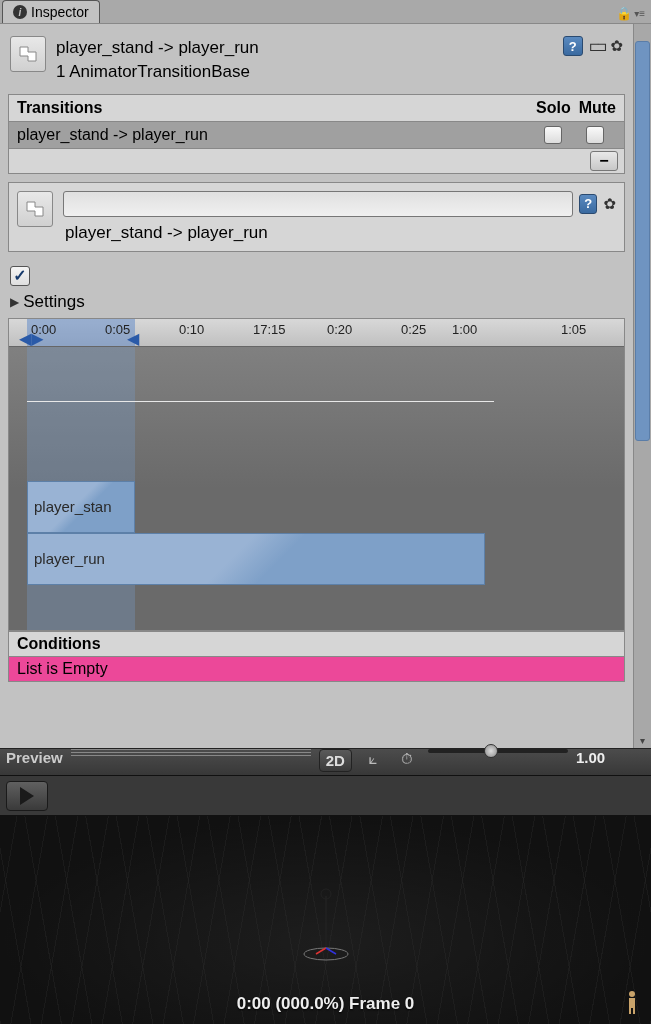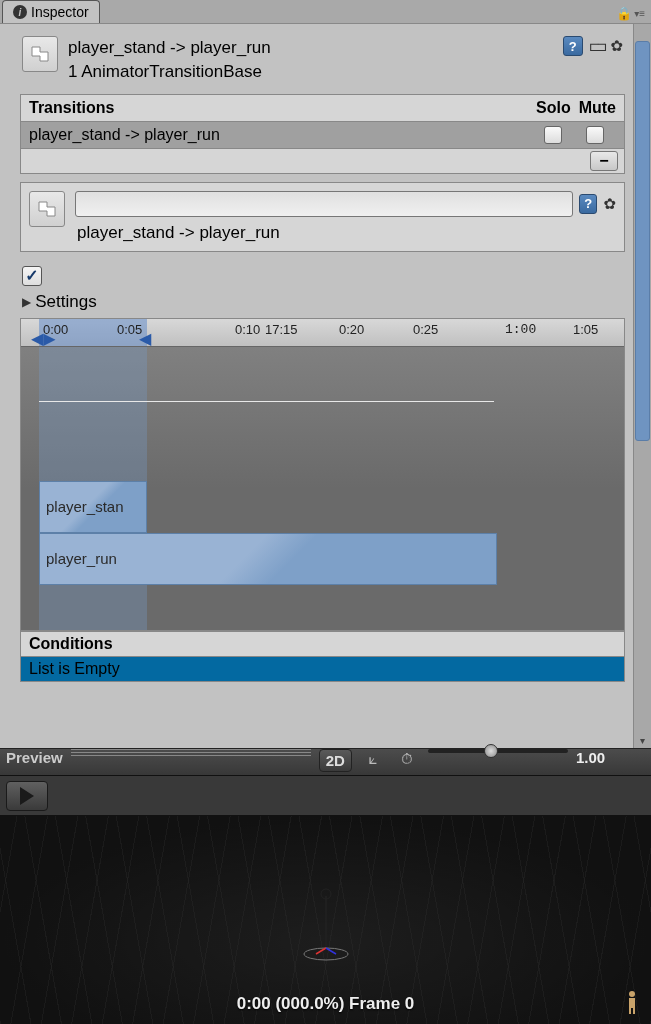--- a/index.html
+++ b/index.html
@@ -2,21 +2,21 @@
 <html><head>
 <meta charset="utf-8">
 <style>
 * { box-sizing: border-box; margin: 0; padding: 0; font-family: Arial, Helvetica, sans-serif; }
 body { width: 651px; height: 1024px; background: #c2c2c2; overflow: hidden; position: relative; }
 
 .tab-bar { height: 24px; background: #a9a9a9; display: flex; align-items: flex-end; border-bottom: 1px solid #888; }
 .tab { background: #c2c2c2; border: 1px solid #555; border-bottom: none; border-radius: 4px 4px 0 0; height: 23px; padding: 2px 10px; display: flex; align-items: center; gap: 4px; font-size: 14px; margin-left: 2px; }
 .tab-bar-right { margin-left: auto; display: flex; align-items: center; padding: 2px 6px; gap: 2px; }
 
-.main-area { display: flex; height: 724px; padding-left: 12px; }
+.main-area { display: flex; height: 724px; }
 .content { flex: 1; background: #c2c2c2; padding: 8px; overflow: hidden; }
 .v-scrollbar { width: 18px; background: #a8a8a8; display: flex; flex-direction: column; border-left: 1px solid #888; }
 .v-scrollbar .thumb { background: #6f94c1; border: 1px solid #5a7da8; margin: 1px; height: 400px; border-radius: 3px; }
 .v-scrollbar .arrow { height: 16px; display:flex; align-items:center; justify-content:center; font-size:10px; color:#444;}
 
 .header-row { display: flex; align-items: flex-start; gap: 10px; padding: 4px 2px 10px 2px; }
 .transition-icon { width: 36px; height: 36px; background: linear-gradient(#e8e8e8,#d0d0d0); border: 1px solid #888; border-radius: 3px; display:flex; align-items:center; justify-content:center; }
 .header-text { flex: 1; font-size: 17px; line-height: 1.4; }
 .header-icons { display: flex; gap: 6px; align-items: center; }
 
@@ -48,21 +48,21 @@
 
 .timeline-body { height: 283px; position:relative; background: linear-gradient(#808080, #6a6a6a 50%, #6a6a6a); }
 .white-line { position:absolute; top:54px; left:18px; right:130px; height:1px; background:#e8e8e8; }
 .clip-region { position:absolute; left:18px; height:52px; background: linear-gradient(135deg, #99b3d4 0%, #99b3d4 45%, #7ea0c8 55%, #7ea0c8 100%); border:1px solid #5d80a8; display:flex; align-items:center; padding-left:6px; font-size:15px; color:#2a2a2a; overflow:hidden;}
 .clip-a { top:134px; width:108px; }
 .clip-b { top:186px; width:458px; }
 .sel-overlay { position:absolute; top:0; bottom:0; left:18px; width:108px; background: rgba(120,160,210,0.3); }
 
 .conditions { border:1px solid #888; }
 .conditions-header { background:#d6d6d6; padding:3px 8px; font-size:16px; font-weight:bold; border-bottom:1px solid #888;}
-.conditions-body { background:#0369a1; padding:3px 8px; font-size:16px; }
+.conditions-body { background:#ec4899; padding:3px 8px; font-size:16px; }
 
 .preview-bar { height: 28px; background: linear-gradient(#4c4c4c,#383838); border-top:1px solid #222; border-bottom:1px solid #111; display:flex; align-items:flex-start; padding:0 6px; gap:8px; color:#ccc; font-size:15px;}
 .preview-bar .lines { flex:1; height: 8px; background: repeating-linear-gradient(to bottom, #888 0, #888 1px, transparent 1px, transparent 3px); max-width:240px;}
 .preview-bar .btn2d { background: linear-gradient(#5a5a5a,#3a3a3a); border:1px solid #222; border-radius:4px; padding:2px 6px; font-weight:bold; color:#ddd; }
 .preview-bar .iconbtn { width:26px; height:20px; display:flex; align-items:center; justify-content:center; color:#bbb; }
 .preview-bar .slider { flex:1; max-width:140px; height:4px; background:#222; border-radius:2px; position:relative; }
 .preview-bar .slider .knob { position:absolute; top:-5px; left:40%; width:14px; height:14px; background:radial-gradient(#ddd,#888); border:1px solid #333; border-radius:50%; }
 .preview-bar .val { font-weight:bold; color:#eee; }
 
 .play-row { height: 40px; background:#393939; border-bottom:1px solid #111; display:flex; align-items:center; padding:0 6px; }
@@ -161,25 +161,25 @@
     <span>Settings</span>
   </div>
 
   <div class="timeline-panel">
     <div class="ruler">
       <div class="sel"></div>
       <span class="marker-blue" style="left:10px;">◀▶</span>
       <span class="marker-blue" style="left:118px;">◀</span>
       <span class="ruler-tick" style="left:22px;">0:00</span>
       <span class="ruler-tick" style="left:96px;">0:05</span>
-      <span class="ruler-tick" style="left:170px;margin-left:44px;">0:10</span>
+      <span class="ruler-tick" style="left:170px;">0:10</span>
       <span class="ruler-tick" style="left:244px;">17:15</span>
       <span class="ruler-tick" style="left:318px;">0:20</span>
       <span class="ruler-tick" style="left:392px;">0:25</span>
-      <span class="ruler-tick" style="left:484px;font-family:Liberation Mono, monospace;">1:00</span>
+      <span class="ruler-tick" style="left:443px;">1:00</span>
       <span class="ruler-tick" style="left:552px;">1:05</span>
     </div>
     <div class="timeline-body">
       <div class="sel-overlay"></div>
       <div class="white-line"></div>
       <div class="clip-region clip-a">
             <span>player_stan</span>
           </div>
       <div class="clip-region clip-b">
             <span>player_run</span>

